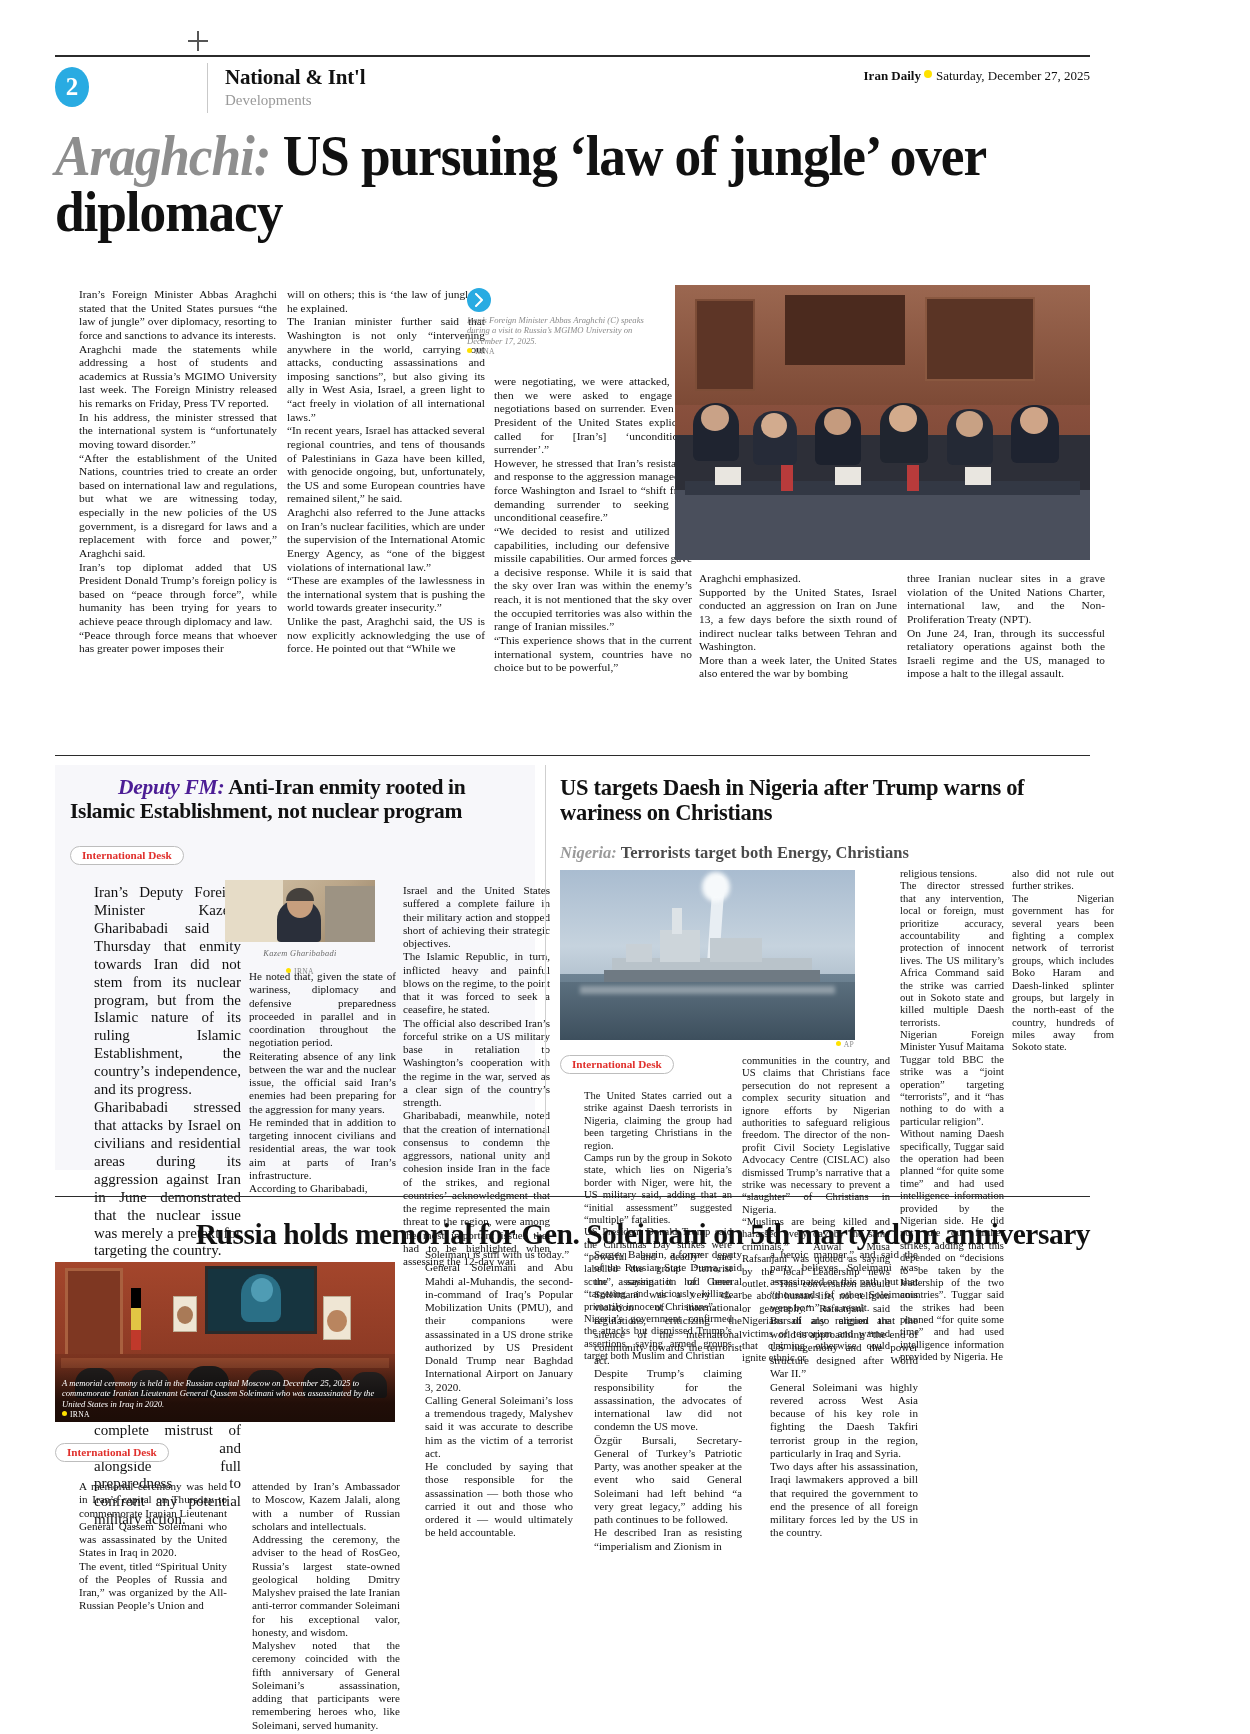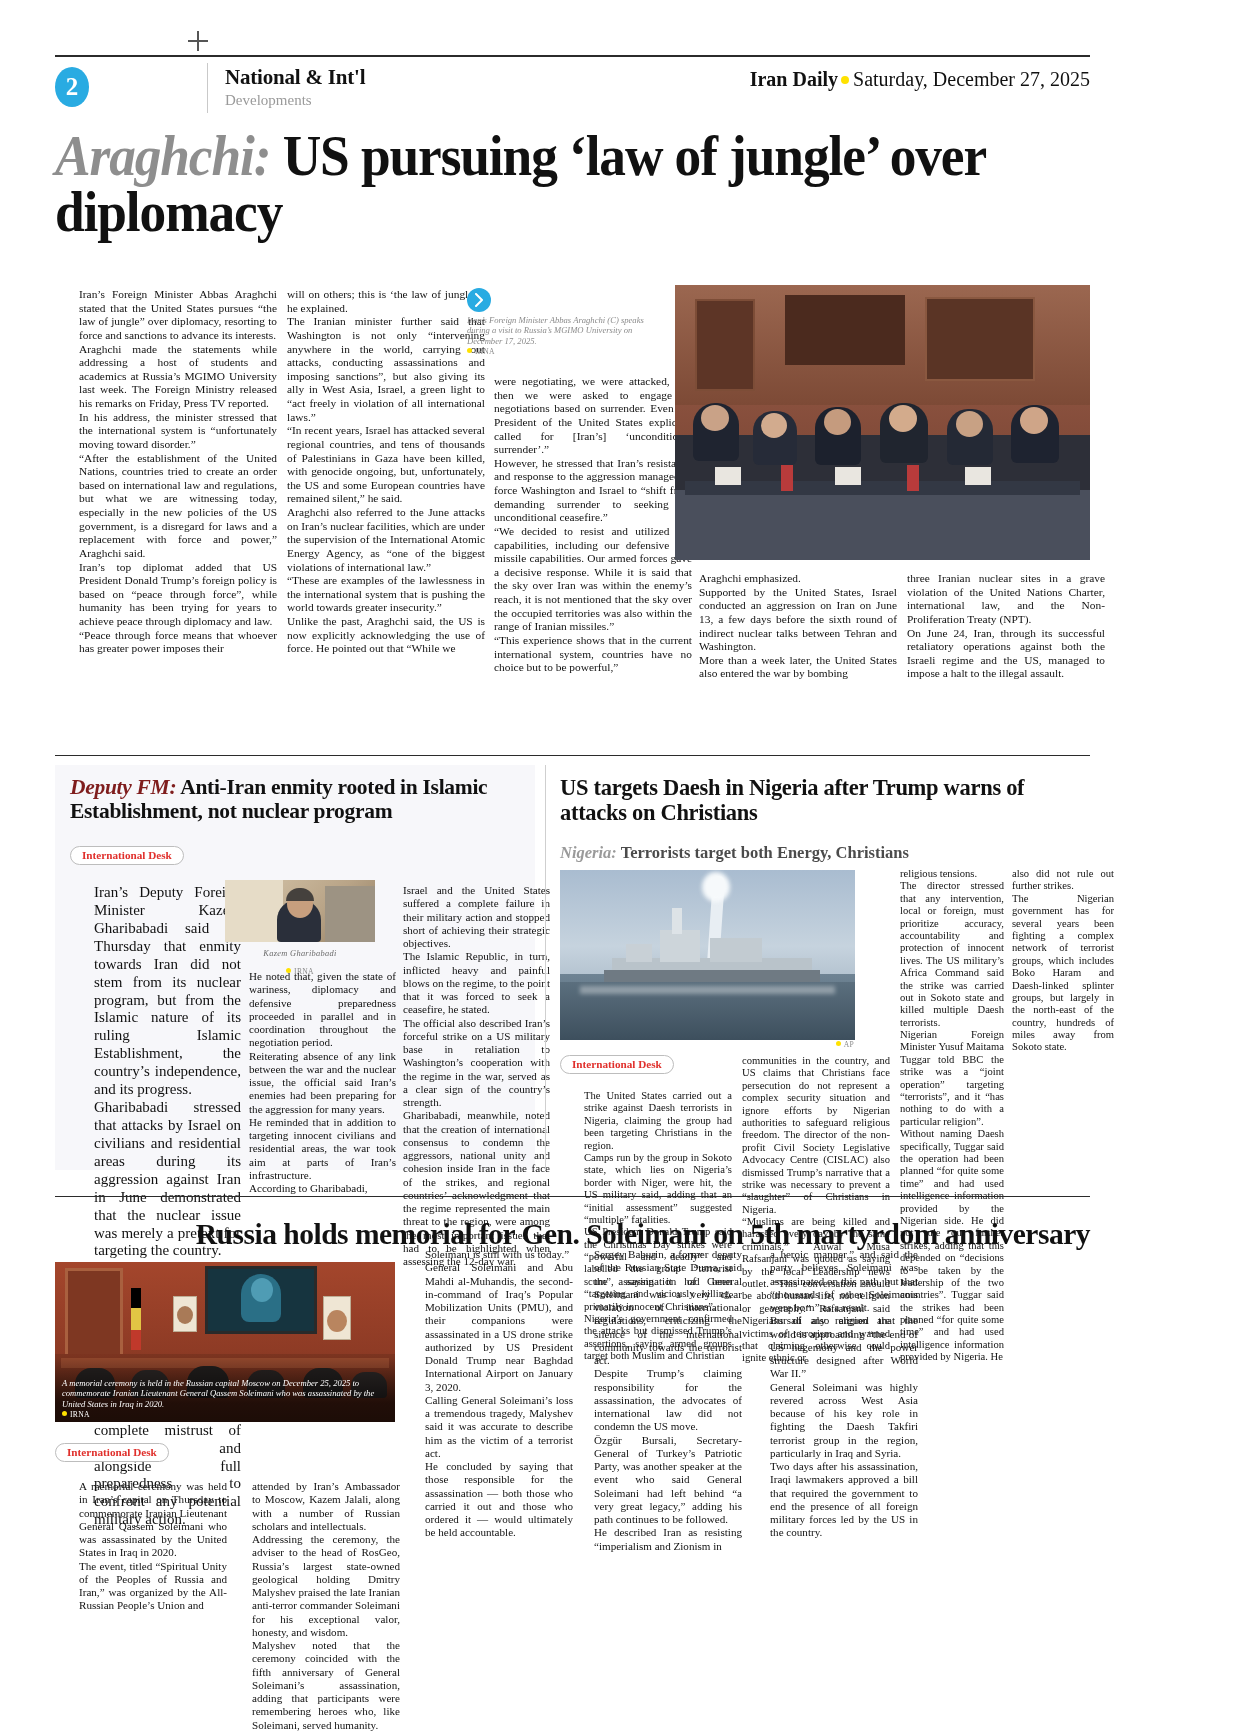--- a/index.html
+++ b/index.html
@@ -24,21 +24,21 @@
   .masthead .topline { position:absolute; left:0; top:0; width:1035px; height:1.5px; background:#2b2b2b; }
   .pagenum {
     position:absolute; left:0px; top:12px; width:34px; height:40px;
     background:#29abe2; border-radius:50%/50%;
     color:#fff; font-family:"Liberation Serif", serif; font-weight:bold;
     font-size:25px; line-height:40px; text-align:center;
   }
   .sec-div { position:absolute; left:152px; top:8px; width:1px; height:50px; background:#c9c9c9; }
   .sec-title { position:absolute; left:170px; top:10px; font-weight:bold; font-size:21px; letter-spacing:-0.2px; color:#111; }
   .sec-sub { position:absolute; left:170px; top:37px; font-size:15px; color:#9a9a9a; }
-  .masthead-right { position:absolute; right:0; top:13px; font-size:20px; white-space:nowrap; }
+  .masthead-right { position:absolute; right:0; top:13px; font-size:13px; white-space:nowrap; }
   .masthead-right b { font-weight:bold; }
   .yellow-dot { display:inline-block; width:8px; height:8px; border-radius:50%; background:#ffe200; margin:0 4px 0 3px; vertical-align:2px; }
 
   
   .lead-headline {
     position:absolute; left:55px; top:128px; width:1035px;
     font-family:"Liberation Serif", serif;
     font-weight:bold; font-size:58px; line-height:0.97;
     letter-spacing:-1.2px;
     transform:scaleX(0.92); transform-origin:left top;
@@ -70,21 +70,21 @@
   
   .hrule { position:absolute; background:#b9b9b9; height:1px; }
   .vrule { position:absolute; background:#cfcfcf; width:1px; }
 
   
   .dfm-panel { position:absolute; left:55px; top:765px; width:480px; height:405px; background:#f7f7fa; }
   .dfm-head {
     position:absolute; left:70px; top:775px; width:450px;
     font-weight:bold; font-size:21.5px; line-height:1.12; letter-spacing:-0.3px;
   }
-  .dfm-head .kicker { color:#7f1d1d; font-style:italic; }
+  .dfm-head .kicker { color:#4c1d95; font-style:italic;margin-left:48px; }
   .badge {
     display:inline-block; border:1px solid #bdbdbd; border-radius:12px;
     padding:2px 11px 3px; color:#e0302c; font-weight:bold;
     font-size:11.2px; background:#fff; white-space:nowrap;
   }
   .badge-dfm { position:absolute; left:70px; top:846px; }
   .dfm-photo { position:absolute; left:225px; top:880px; width:150px; height:62px; background:#a58b6a; overflow:hidden; }
   .dfm-photo-cap { position:absolute; left:225px; top:942px; width:150px; text-align:center; }
 
   
@@ -219,21 +219,21 @@
 Reiterating absence of any link between the war and the nuclear issue, the official said Iran’s enemies had been preparing for the aggression for many years.
 He reminded that in addition to targeting innocent civilians and residential areas, the war took aim at parts of Iran’s infrastructure.
 According to Gharibabadi,</div>
   <div class="col" style="position:absolute;left:379px;top:884px;width:147px;font-size:11.1px;white-space:pre-line;">Israel and the United States suffered a complete failure in their military action and stopped short of achieving their strategic objectives.
 The Islamic Republic, in turn, inflicted heavy and painful blows on the regime, to the point that it was forced to seek a ceasefire, he stated.
 The official also described Iran’s forceful strike on a US military base in retaliation to Washington’s cooperation with the regime in the war, served as a clear sign of the country’s strength.
 Gharibabadi, meanwhile, noted that the creation of international consensus to condemn the aggressors, national unity and cohesion inside Iran in the face of the strikes, and regional countries’ acknowledgment that the regime represented the main threat to the region, were among the most important issues that had to be highlighted when assessing the 12-day war.</div>
 
   <div class="vrule" style="left:545px;top:765px;height:405px;"></div>
 
-  <div class="ng-head">US targets Daesh in Nigeria after Trump warns of attacks on Christians</div>
+  <div class="ng-head">US targets Daesh in Nigeria after Trump warns of wariness on Christians</div>
   <div class="ng-sub">
     <span class="kicker">Nigeria:</span>
     <span>Terrorists target both Energy, Christians</span>
   </div>
 
   <div class="ng-photo">
     <div class="ph" style="left:0;top:0;width:295px;height:170px;background:linear-gradient(180deg,#a9bcd0 0%,#c6d3de 45%,#8fa3b3 100%);"></div>
     <div class="ph" style="left:0;top:104px;width:295px;height:66px;background:linear-gradient(180deg,#6f8494 0%,#4e6272 100%);"></div>
     <div class="ph" style="left:150px;top:6px;width:12px;height:90px;background:#e8eef3;transform:rotate(4deg);border-radius:6px;"></div>
     <div class="ph" style="left:142px;top:2px;width:28px;height:30px;background:#f6f9fb;border-radius:50%;filter:blur(2px);"></div>

